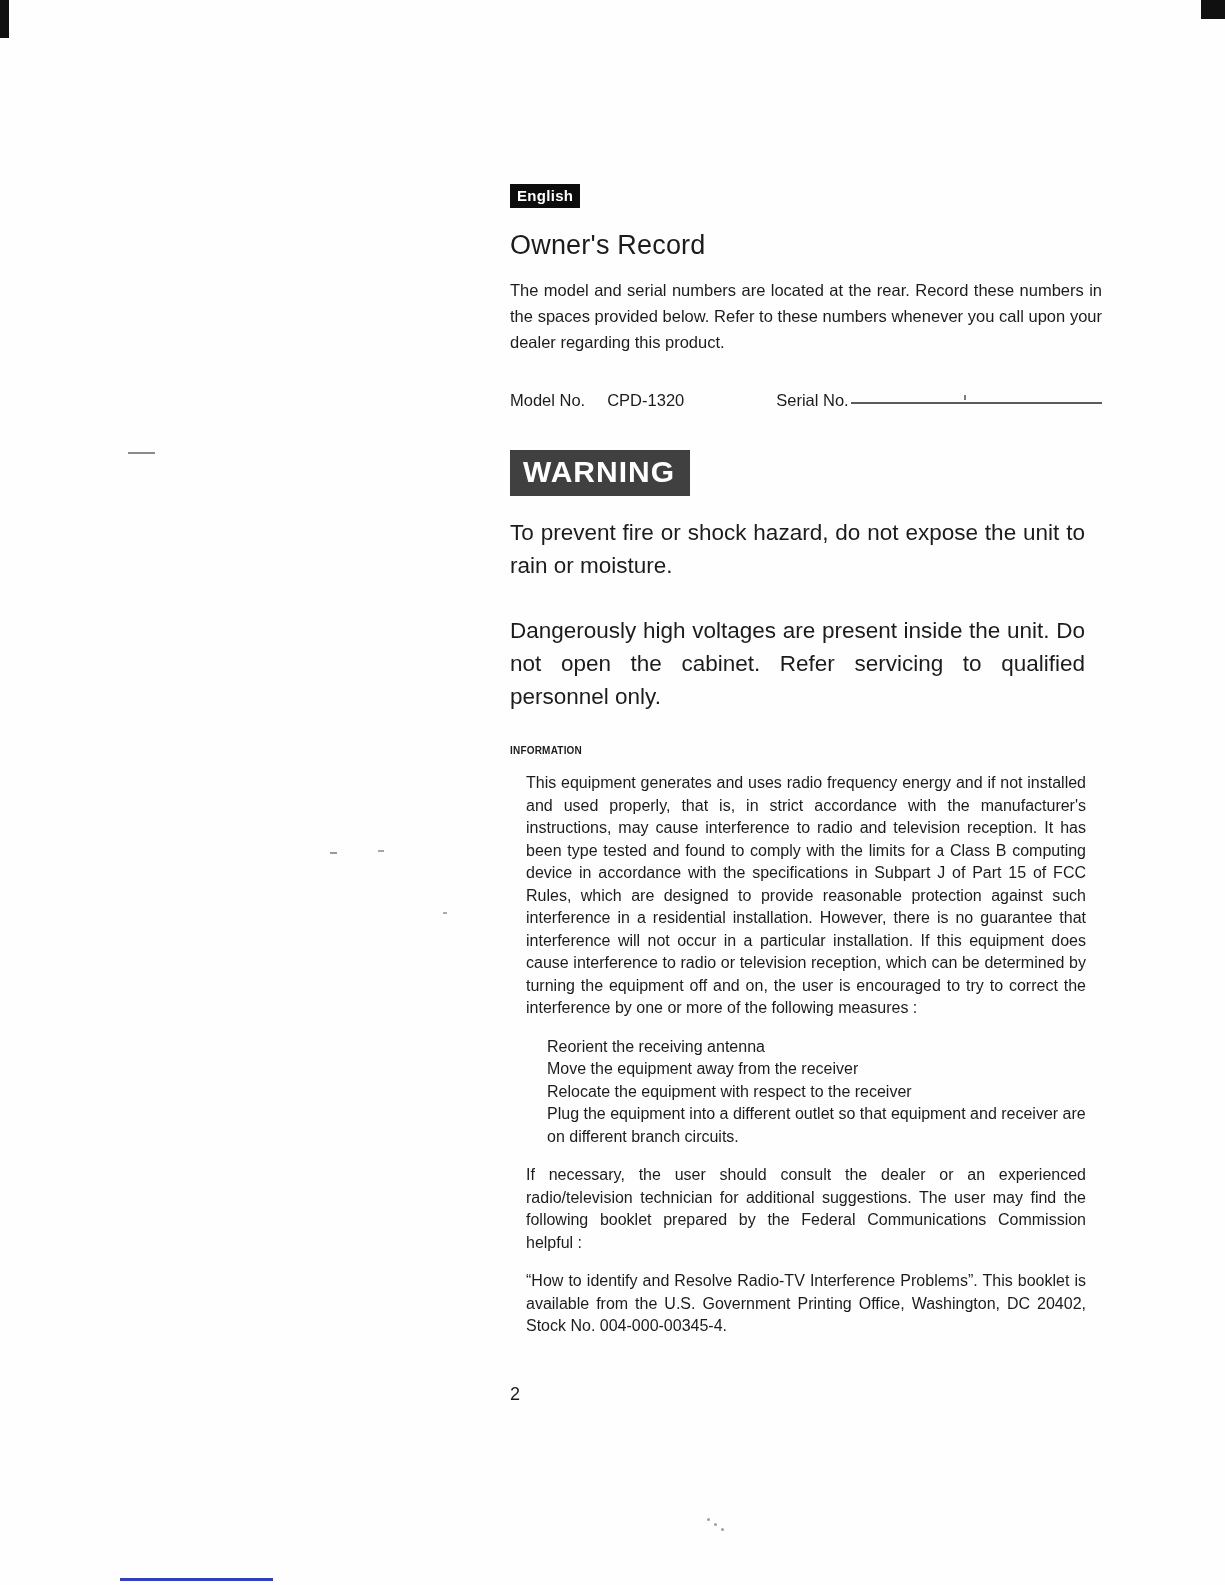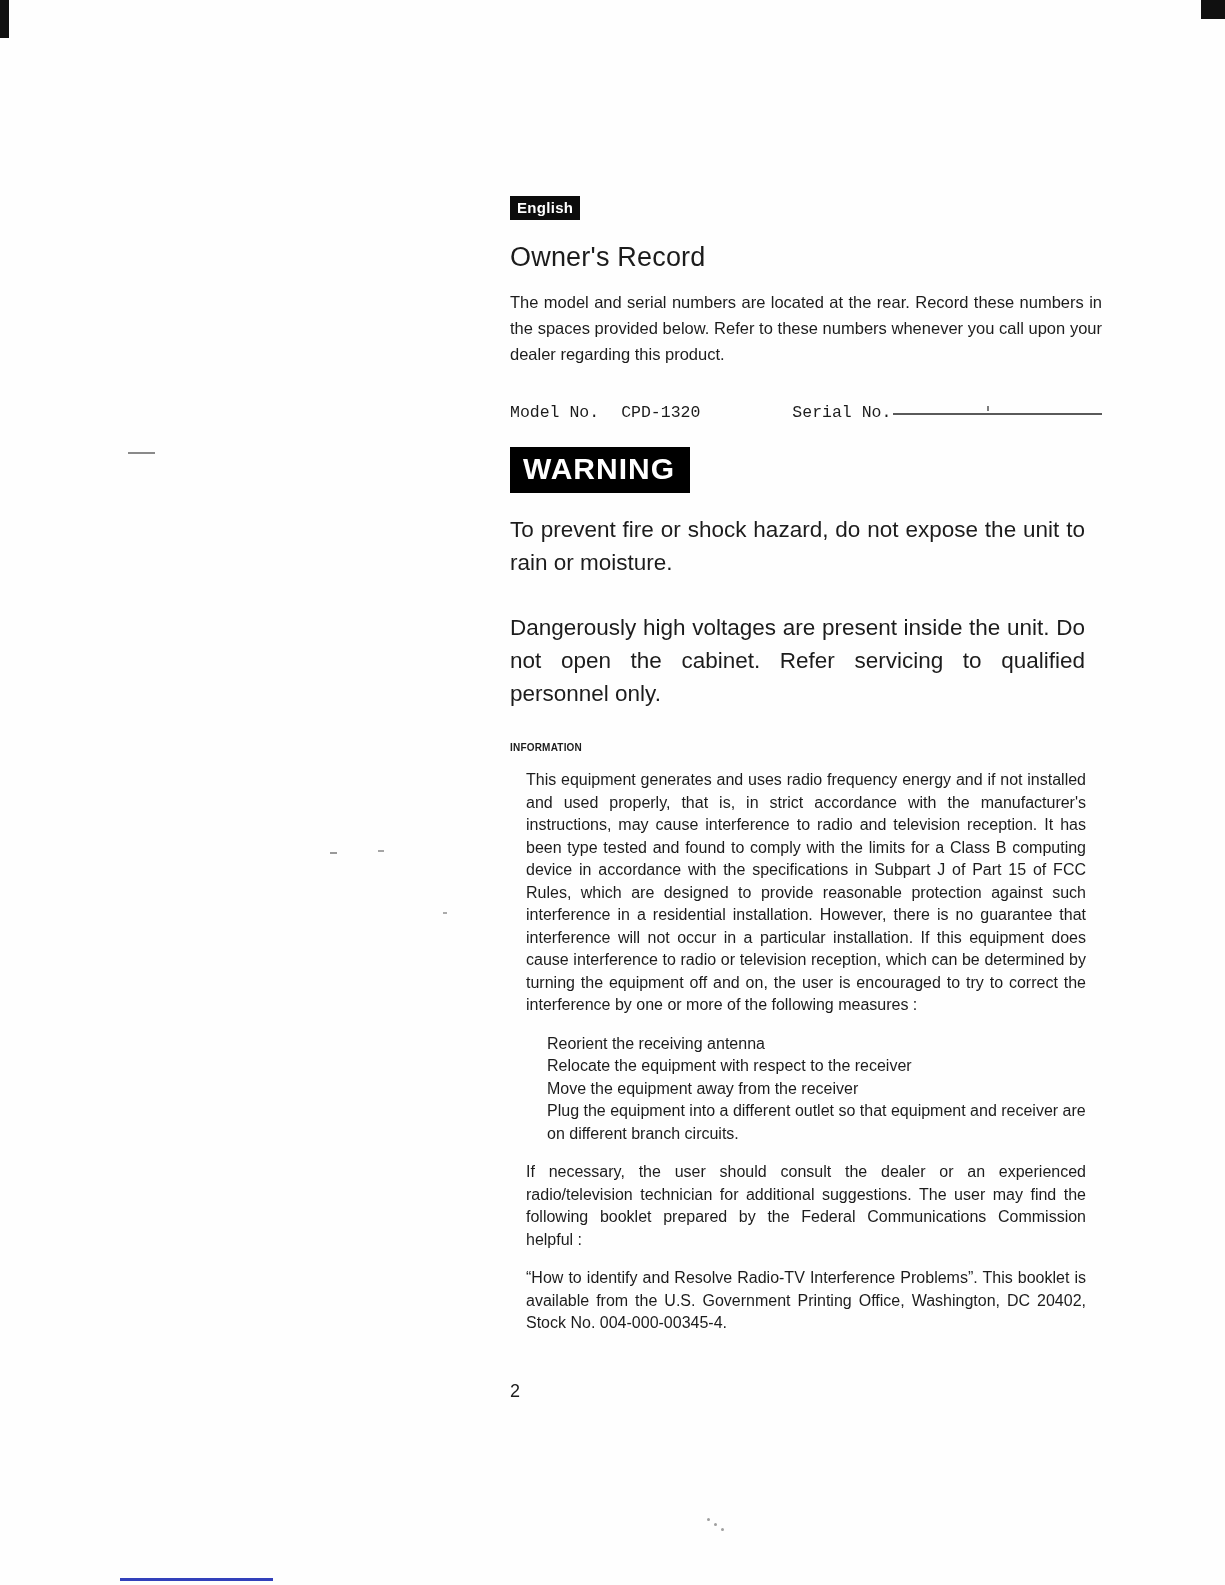--- a/index.html
+++ b/index.html
@@ -31,21 +31,21 @@
   }
   .artifact-dots-br i:nth-child(1) { left: 2px;  top: 2px; }
   .artifact-dots-br i:nth-child(2) { left: 9px;  top: 7px; }
   .artifact-dots-br i:nth-child(3) { left: 16px; top: 12px; }
   .artifact-blue-line { left: 120px; top: 1578px; width: 153px; height: 3px; background: #3240bb; }
 
   
   .content {
     position: absolute;
     left: 510px;
-    top: 196px;
+    top: 184px;
     width: 592px;
     text-align: justify;
   }
 
   .lang-badge {
     display: inline-block;
     background: #0c0c0c;
     color: #ffffff;
     font-size: 15px;
     font-weight: bold;
@@ -64,24 +64,23 @@
 
   p.intro {
     font-size: 16.5px;
     line-height: 26px;
     margin: 0 0 0 0;
   }
 
   .model-line {
     display: flex;
     align-items: baseline;
-    margin: 36px 0 1px 0;
+    margin: 36px 0 16px 0;
     font-size: 16.5px;
     text-align: right;
-    font-family: Liberation Mono, monospace;
   }
   .model-line .model-label  { flex: 0 0 auto; }
   .model-line .model-value  { flex: 0 0 auto; margin-left: 22px; }
   .model-line .serial-label { flex: 0 0 auto; margin-left: 92px; }
   .serial-blank {
     flex: 1 1 auto;
     height: 1px;
     border-bottom: 2px solid #5a5a5a;
     position: relative;
     margin-left: 2px;
@@ -92,21 +91,21 @@
     position: absolute;
     left: 45%;
     top: -6px;
     width: 2px;
     height: 5px;
     background: #7d7d7d;
   }
 
   .warning-box {
     display: inline-block;
-    background: #000000;
+    background: #404040;
     color: #ffffff;
     font-size: 30px;
     font-weight: bold;
     letter-spacing: 1px;
     line-height: 1;
     padding: 7px 15px 9px 13px;
     margin: 24px 0 20px 0;
   }
 
   p.warn-text {
@@ -183,22 +182,22 @@
     <p class="warn-text">To prevent fire or shock hazard, do not expose the unit to rain or moisture.</p>
 
     <p class="warn-text">Dangerously high voltages are present inside the unit. Do not open the cabinet. Refer servicing to qualified personnel only.</p>
 
     <h2 class="info-heading">INFORMATION</h2>
 
     <p class="body">This equipment generates and uses radio frequency energy and if not installed and used properly, that is, in strict accordance with the manufacturer's instructions, may cause interference to radio and television reception. It has been type tested and found to comply with the limits for a Class B computing device in accordance with the specifications in Subpart J of Part 15 of FCC Rules, which are designed to provide reasonable protection against such interference in a residential installation. However, there is no guarantee that interference will not occur in a particular installation. If this equipment does cause interference to radio or television reception, which can be determined by turning the equipment off and on, the user is encouraged to try to correct the interference by one or more of the following measures :</p>
 
     <div class="measures">
       <div class="measure">Reorient the receiving antenna</div>
+      <div class="measure">Move the equipment away from the receiver</div>
       <div class="measure">Relocate the equipment with respect to the receiver</div>
-      <div class="measure">Move the equipment away from the receiver</div>
       <div class="measure">Plug the equipment into a different outlet so that equipment and receiver are on different branch circuits.</div>
     </div>
 
     <p class="body">If necessary, the user should consult the dealer or an experienced radio/television technician for additional suggestions. The user may find the following booklet prepared by the Federal Communications Commission helpful :</p>
 
     <p class="body">“How to identify and Resolve Radio-TV Interference Problems”. This booklet is available from the U.S. Government Printing Office, Washington, DC 20402, Stock No. 004-000-00345-4.</p>
 
     <div class="page-number">2</div>
 
   </div>

